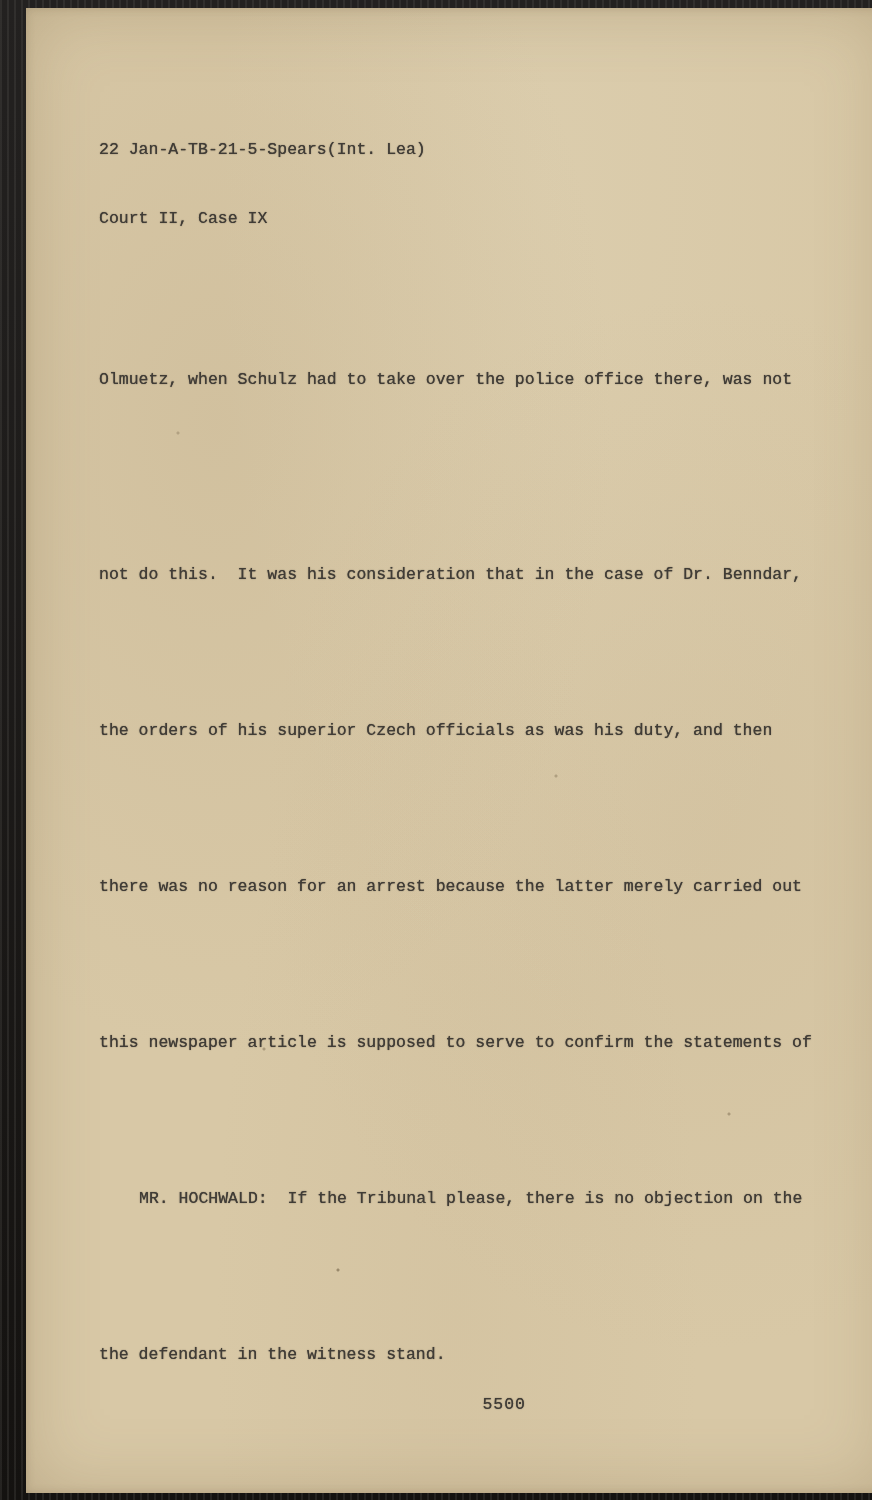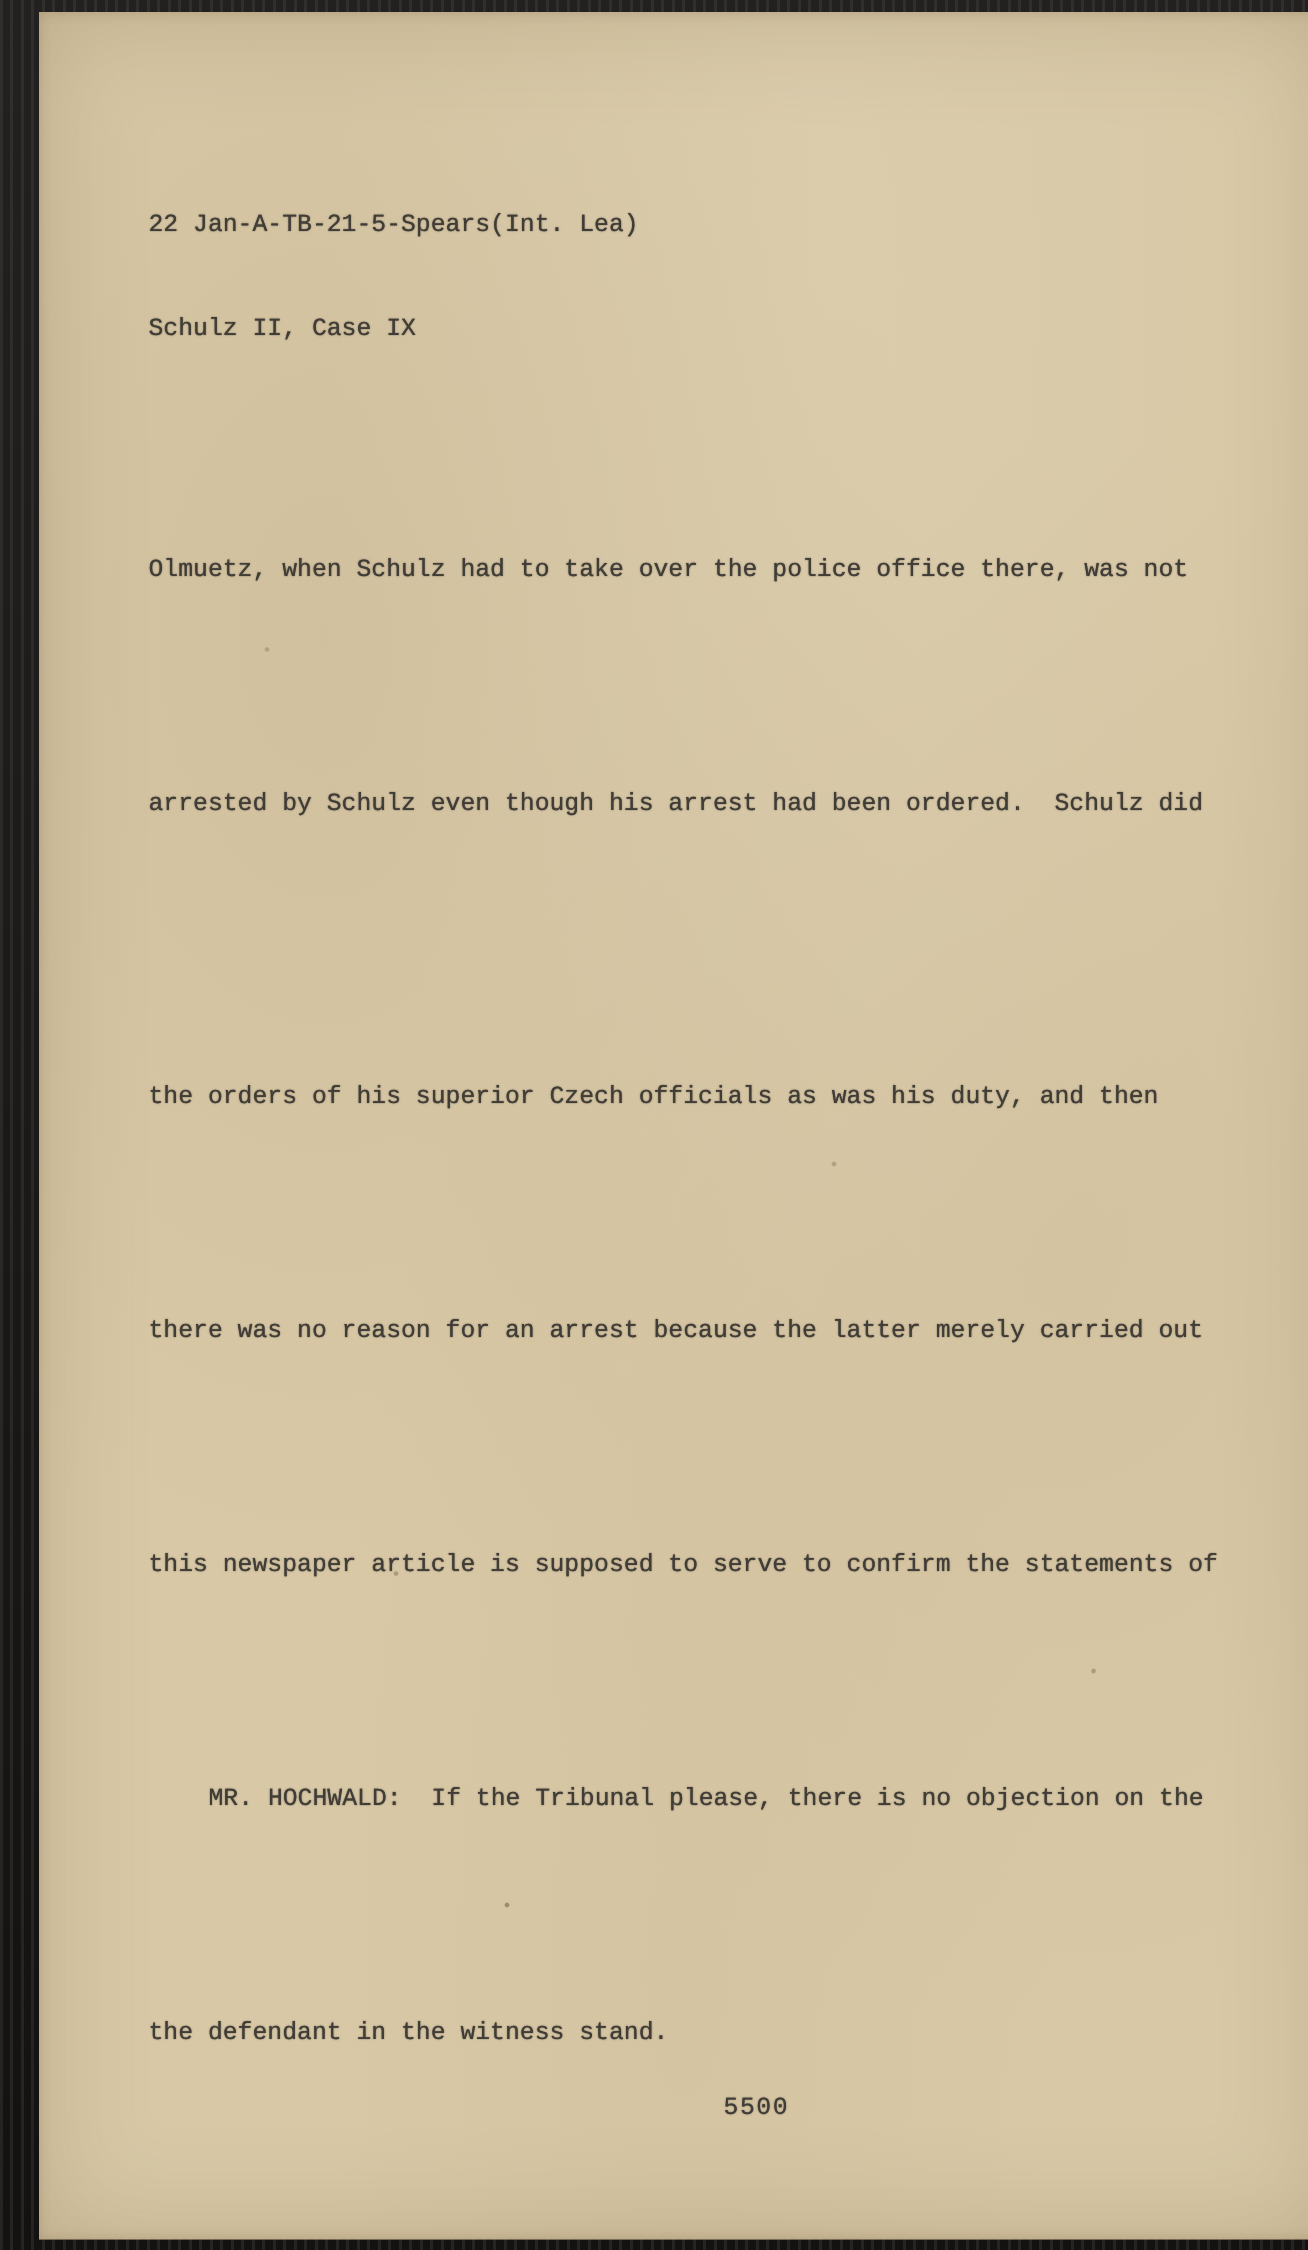--- a/index.html
+++ b/index.html
@@ -84,30 +84,30 @@
   }
 </style>
 </head>
 <body>
 
 <div class="scan-bg">
   <div class="paper">
 
     <div class="header-block typed">
       <div class="line">22 Jan-A-TB-21-5-Spears(Int. Lea)</div>
-      <div class="line">Schulz II, Case IX</div>
+      <div class="line">Court II, Case IX</div>
     </div>
 
     <div class="body-block typed">
       
     
         <div class="line">Olmuetz, when Schulz had to take over the police office there, was not</div>
       
-        <div class="line">arrested by Schulz even though his arrest had been ordered.  Schulz did</div>
       
+        <div class="line">not do this.  It was his consideration that in the case of Dr. Benndar,</div>
       
         <div class="line">the orders of his superior Czech officials as was his duty, and then</div>
       
         <div class="line">there was no reason for an arrest because the latter merely carried out</div>
       
         <div class="line">this newspaper article is supposed to serve to confirm the statements of</div>
       
         <div class="line indent">MR. HOCHWALD:  If the Tribunal please, there is no objection on the</div>
       
         <div class="line">the defendant in the witness stand.</div>

